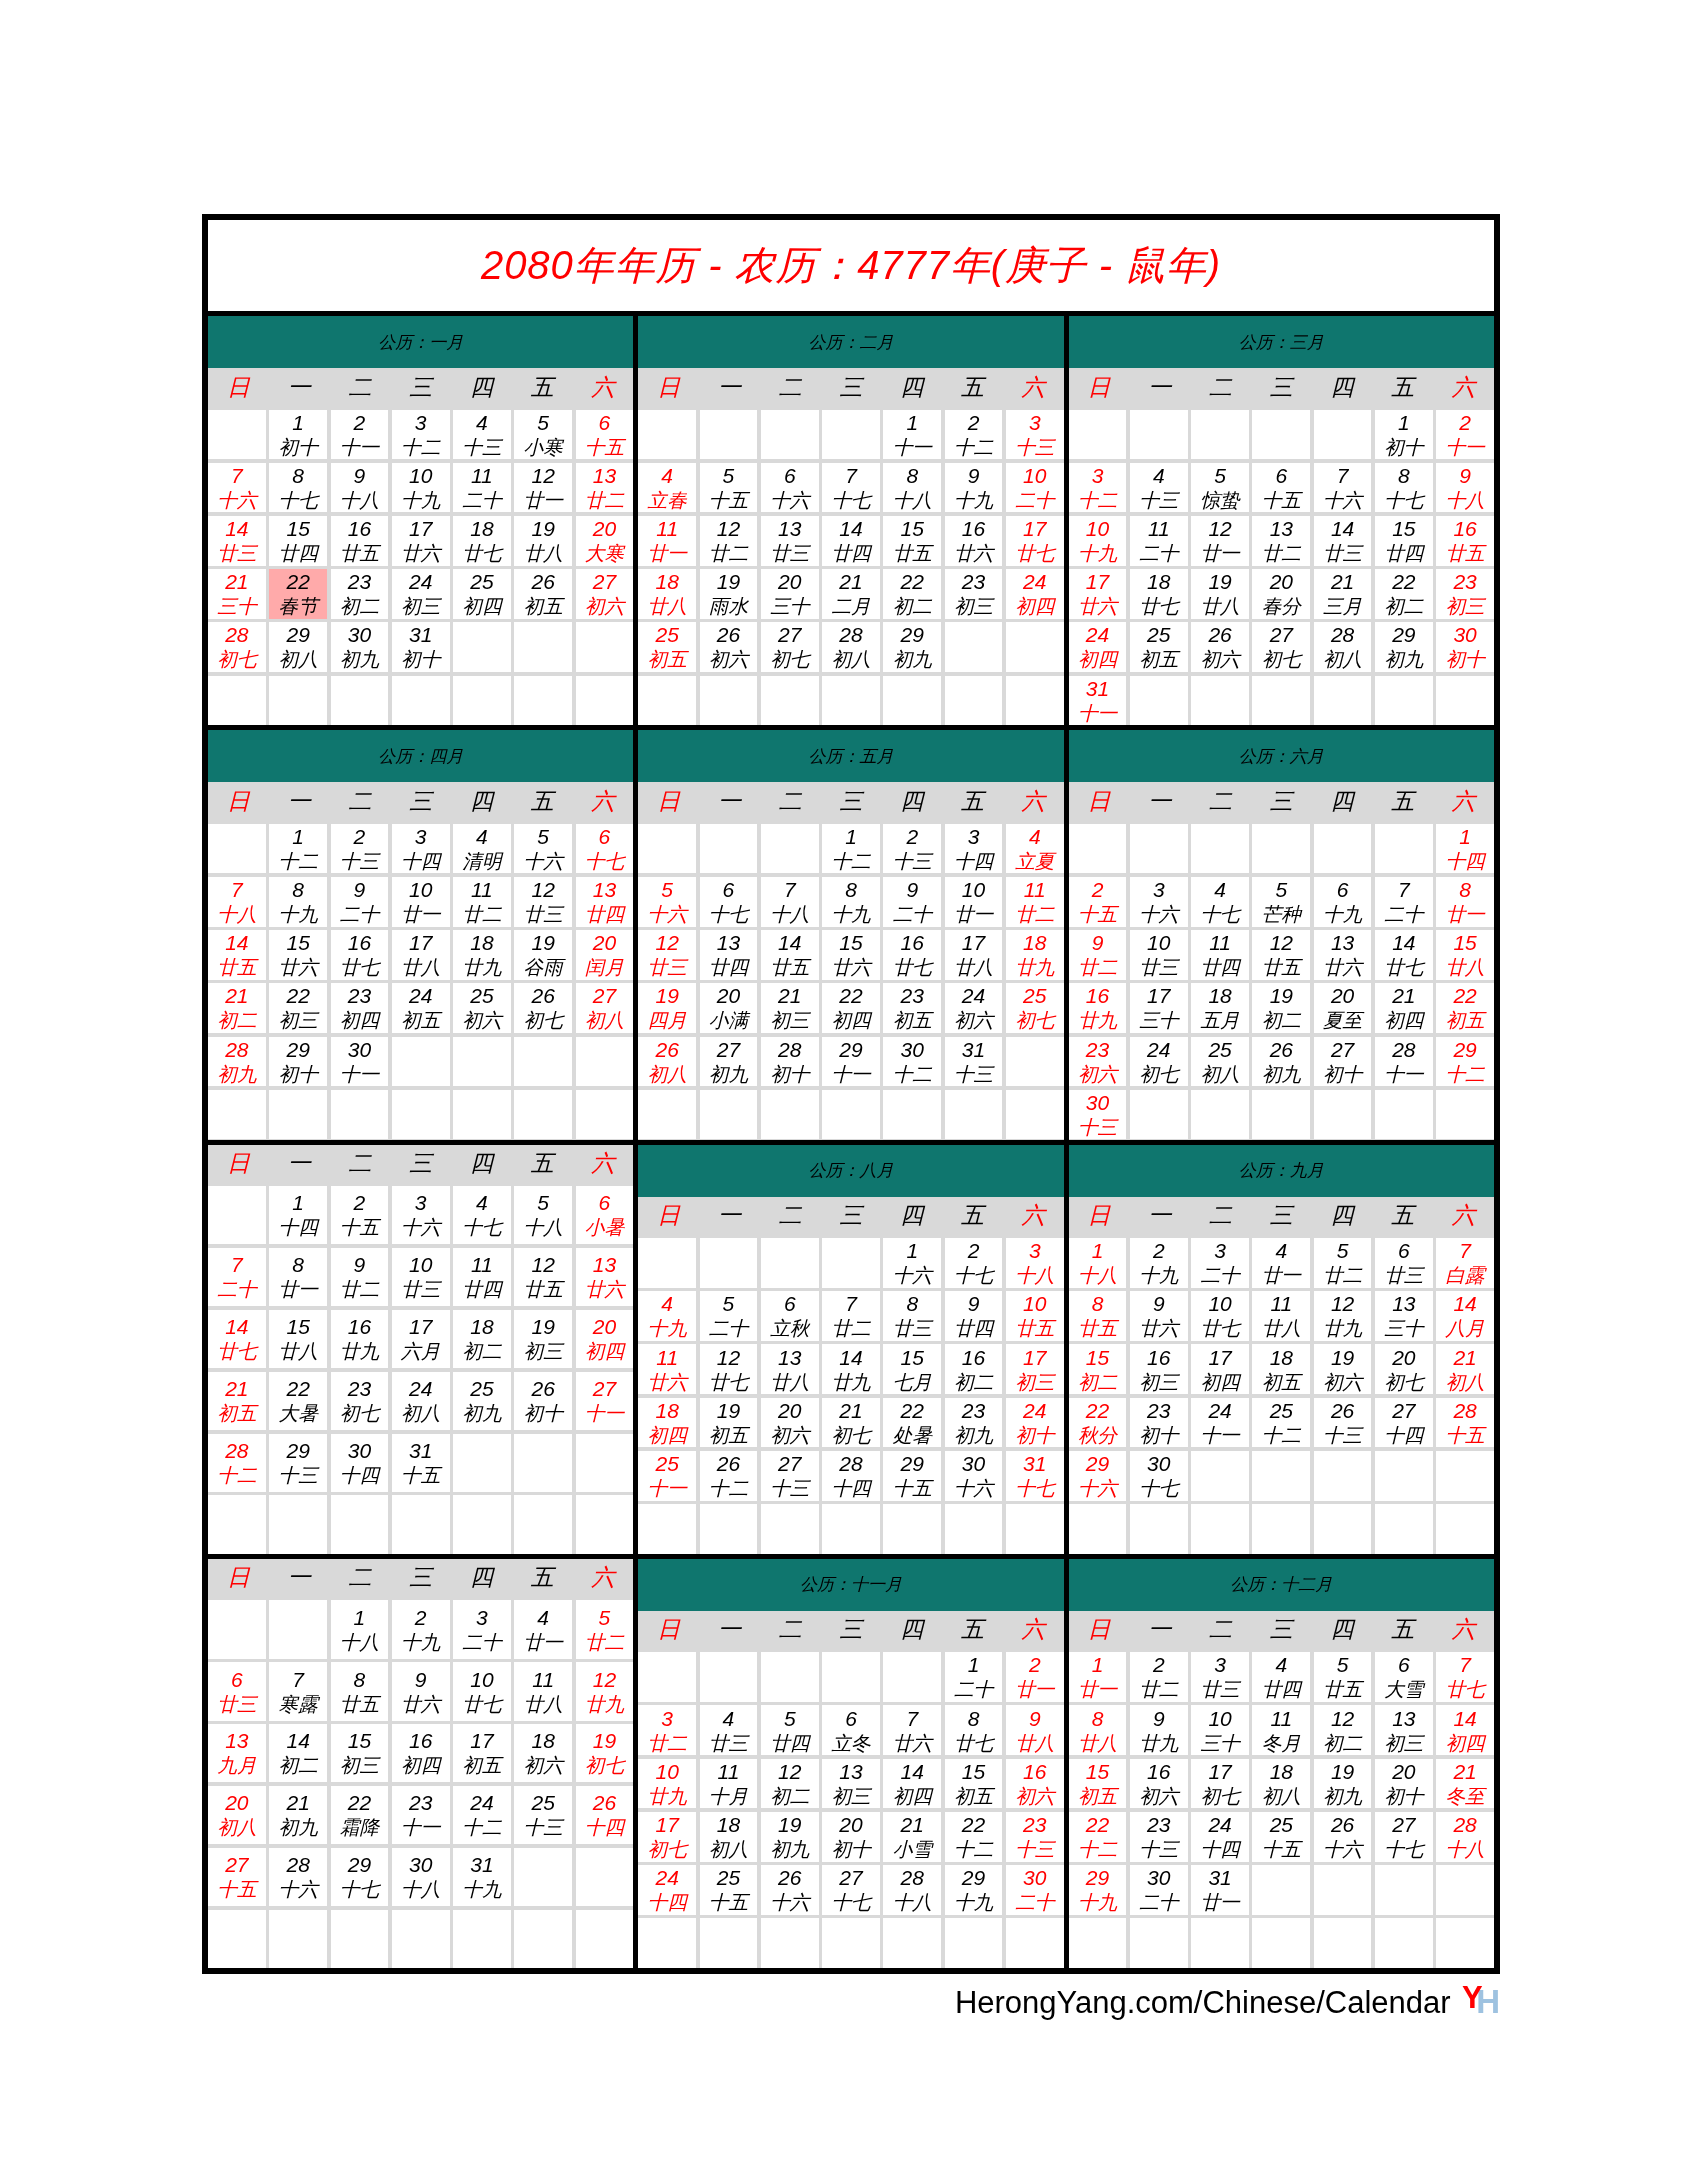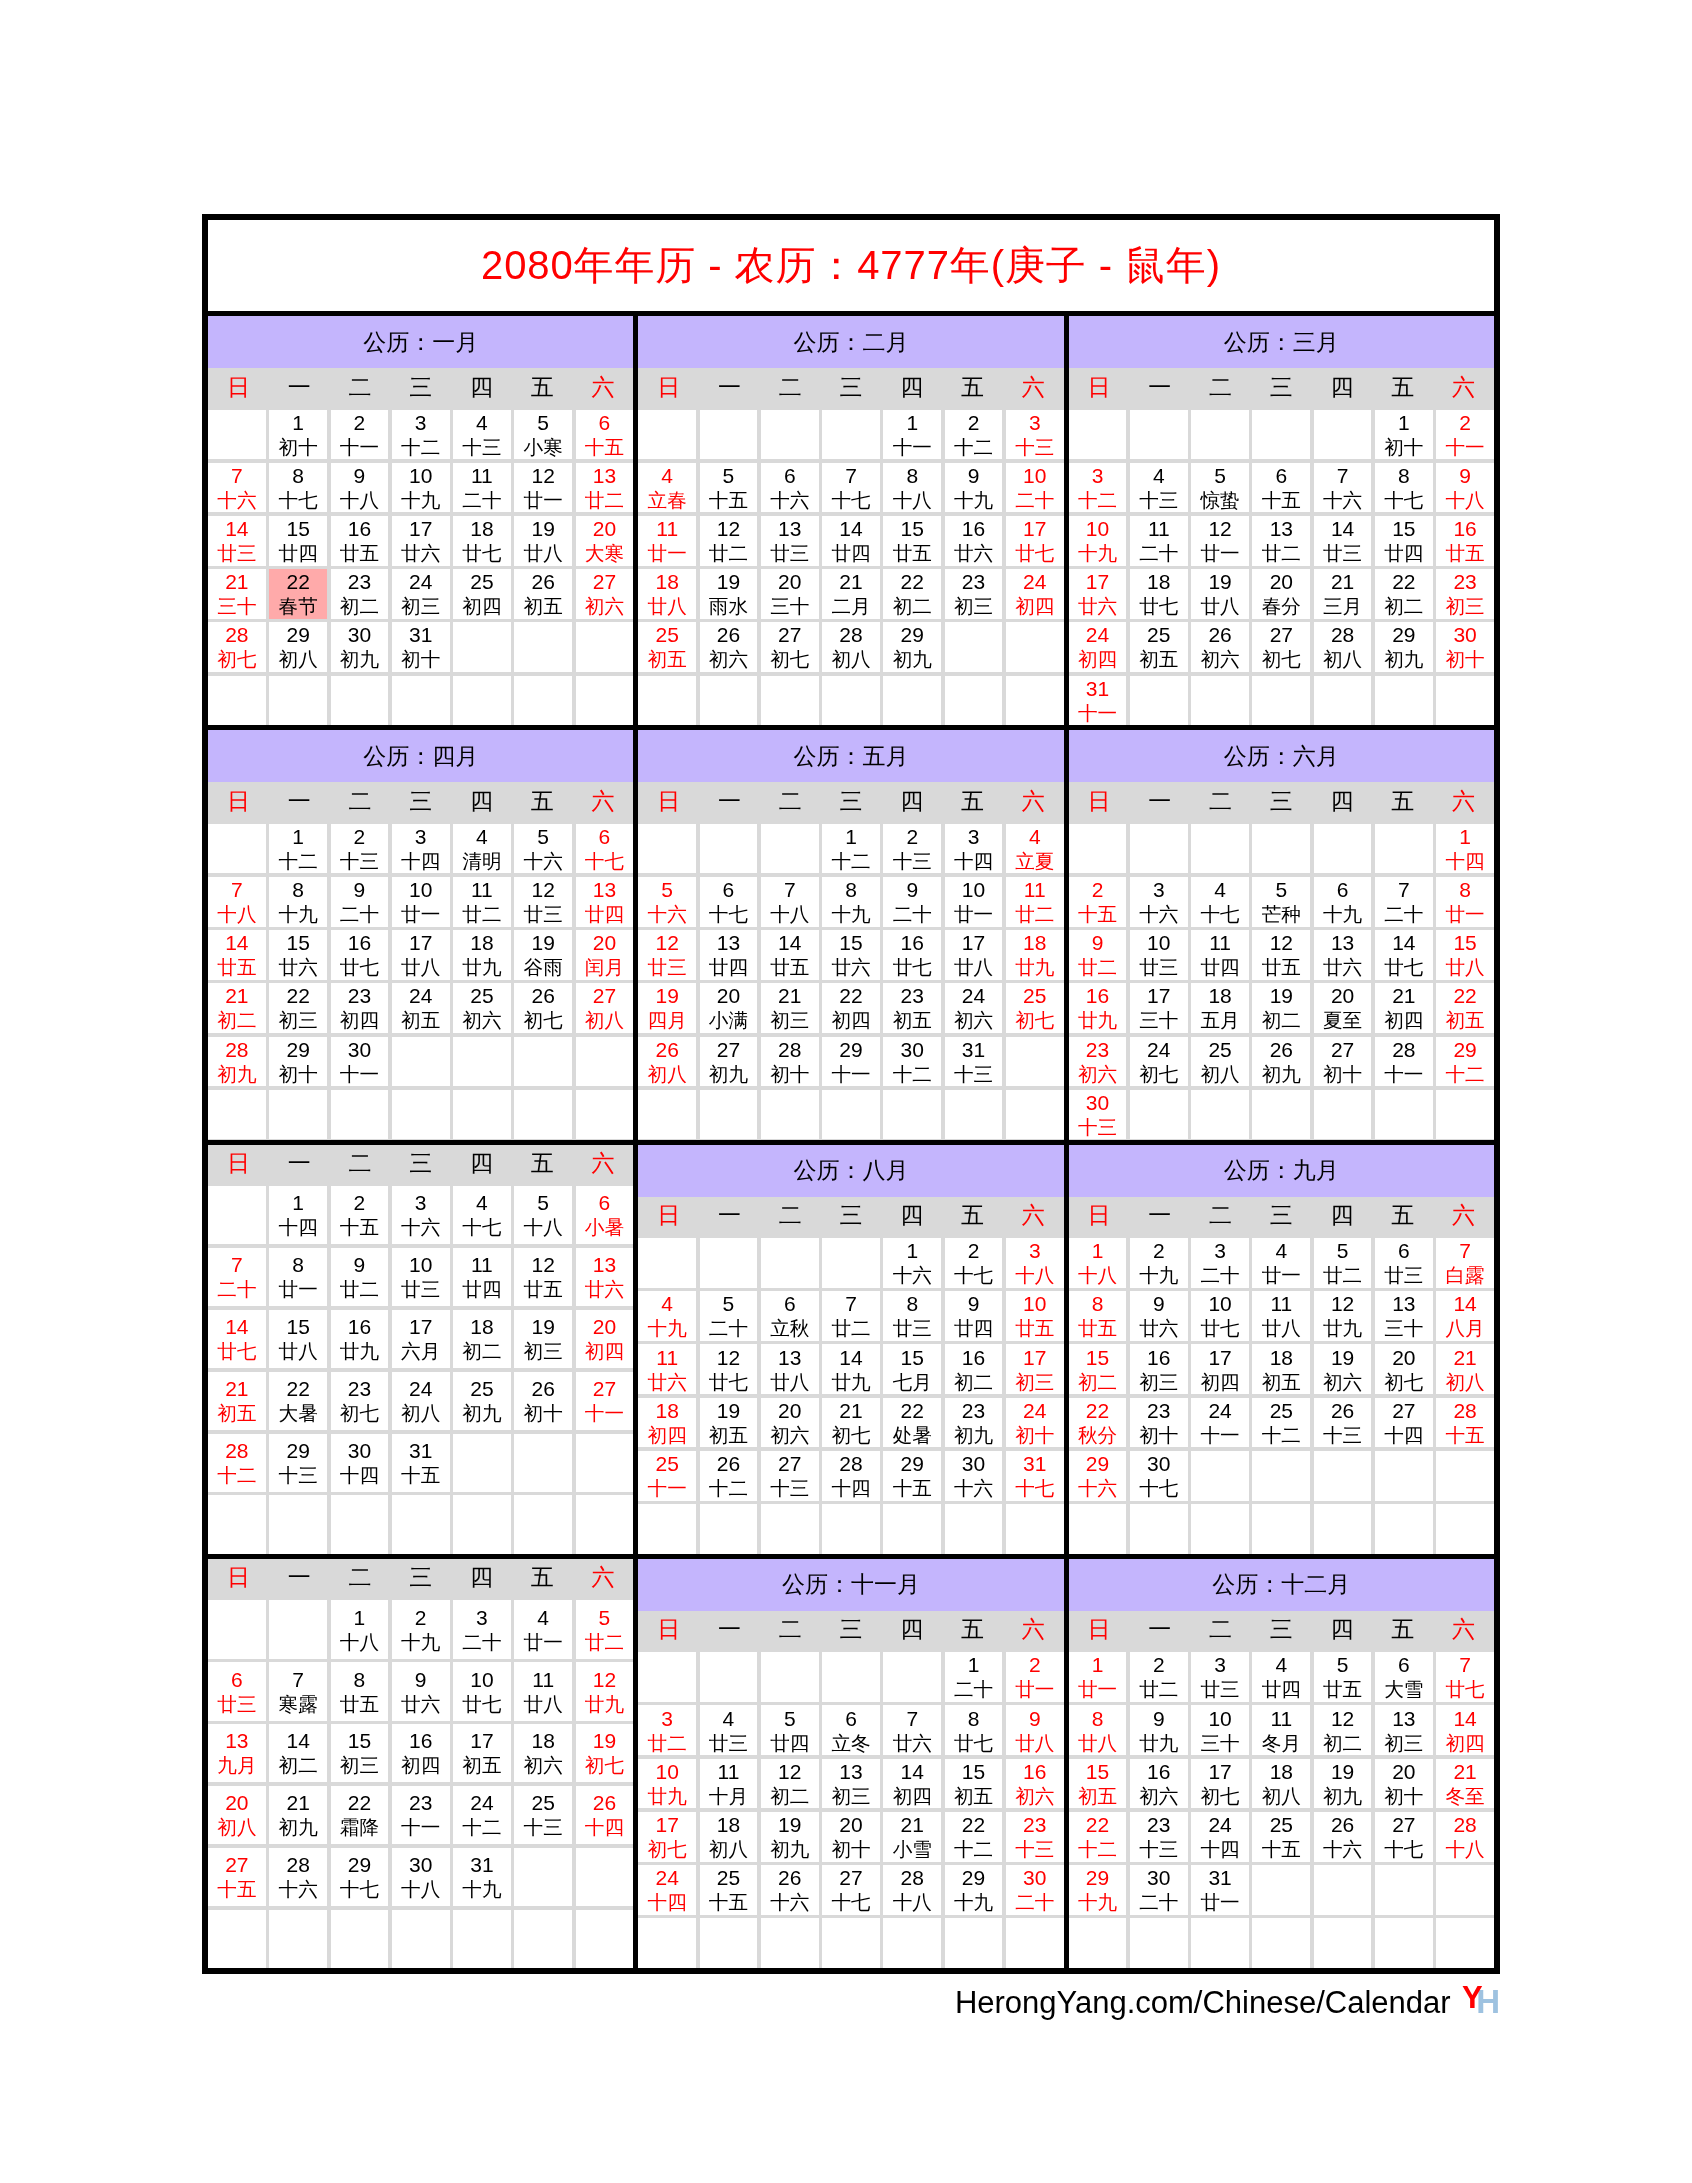--- a/index.html
+++ b/index.html
@@ -6,34 +6,34 @@
   html,body { background:#ffffff; }
   body {
     width: 1692px; height: 2190px; position: relative;
     font-family: "Liberation Sans", "DejaVu Sans", sans-serif;
     color:#000;
   }
   .cal-table {
     position:absolute; left:202px; top:214px;
     width:1298px; height:1760px;
     border:6.1px solid #000; background:#fff;
-    display:flex; flex-direction:column;
+    display:flex; flex-direction:column;font-style:italic;
   }
   .cal-title {
     height:91px; flex:0 0 91px;
     display:flex; align-items:center; justify-content:center;
     color:#ff0000; font-size:40px; letter-spacing:0.9px; white-space:nowrap;
   }
   .bands { flex:1; display:flex; flex-direction:column; }
   .band { flex:1; display:flex; border-top:5.2px solid #000; min-height:0; }
   .month { flex:1; display:flex; flex-direction:column; min-width:0; background:#fff; }
   .month + .month { border-left:5.2px solid #000; }
   .m-title {
     flex:0 0 52px; display:flex; align-items:center; justify-content:center;
-    font-size:23px; color:#000; background:#c4b5fd;
+    font-size:17px; color:#000; background:#0f766e;
   }
   .m-week {
     flex:0 0 38px; background:#d9d9d9;
     display:grid; grid-template-columns:repeat(7,1fr);
     align-items:center; text-align:center; font-size:23px;
   }
   .m-days {
     flex:1; display:grid; grid-template-columns:repeat(7,1fr);
     grid-auto-rows:1fr; gap:3.5px; background:#d9d9d9; padding-top:3.5px; min-height:0;
   }

